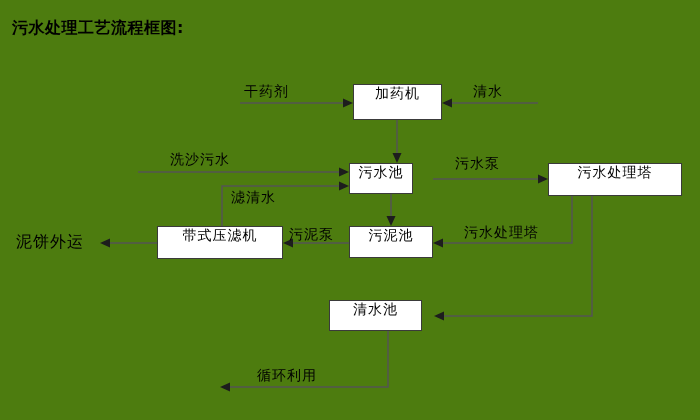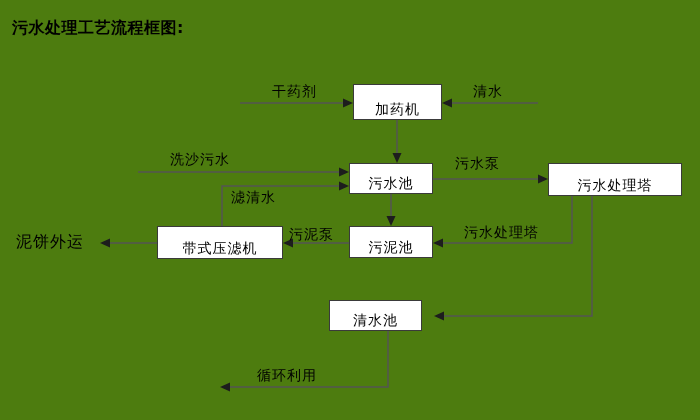--- a/index.html
+++ b/index.html
@@ -26,21 +26,21 @@
     white-space: nowrap;
   }
   .node {
     position: absolute;
     box-sizing: border-box;
     border: 1.4px solid #3a3a3a;
     background: #ffffff;
     color: #000000;
     font-size: 14px;
     display: flex;
-    align-items: flex-end;
+    align-items: flex-start;
     justify-content: center;
     white-space: nowrap;
     letter-spacing: 1px;
   }
   .edge-label {
     position: absolute;
     font-size: 14px;
     color: #000000;
     white-space: nowrap;
     letter-spacing: 1px;
@@ -112,41 +112,41 @@
     <polygon points="434,316 444,311.5 444,320.5"></polygon>
 
     <path d="M 388,331 L 388,387 L 229,387"></path>
     <polygon points="220,387 230,382.5 230,391.5"></polygon>
   </svg>
 
   <div class="node" style="left:353px; top:84px; width:89px; height:36px;">
     <span>加药机</span>
   </div>
 
-  <div class="node" style="left:349px; top:163px; width:84px; height:31px;">
+  <div class="node" style="left:349px; top:163px; width:64px; height:31px;">
     <span>污水池</span>
   </div>
 
   <div class="node" style="left:548px; top:163px; width:134px; height:33px;">
     <span>污水处理塔</span>
   </div>
 
   <div class="node" style="left:349px; top:226px; width:84px; height:32px;">
     <span>污泥池</span>
   </div>
 
   <div class="node" style="left:157px; top:226px; width:126px; height:33px;">
     <span>带式压滤机</span>
   </div>
 
   <div class="node" style="left:329px; top:300px; width:93px; height:31px;">
     <span>清水池</span>
   </div>
 
-  <div class="edge-label" style="left:272px; top:83px;">干药剂</div>
+  <div class="edge-label" style="left:244px; top:83px;">干药剂</div>
 
   <div class="edge-label" style="left:473px; top:83px;">清水</div>
 
   <div class="edge-label" style="left:170px; top:151px;">洗沙污水</div>
 
   <div class="edge-label" style="left:231px; top:189px;">滤清水</div>
 
   <div class="edge-label" style="left:455px; top:155px;">污水泵</div>
 
   <div class="edge-label" style="left:289px; top:226px;">污泥泵</div>

